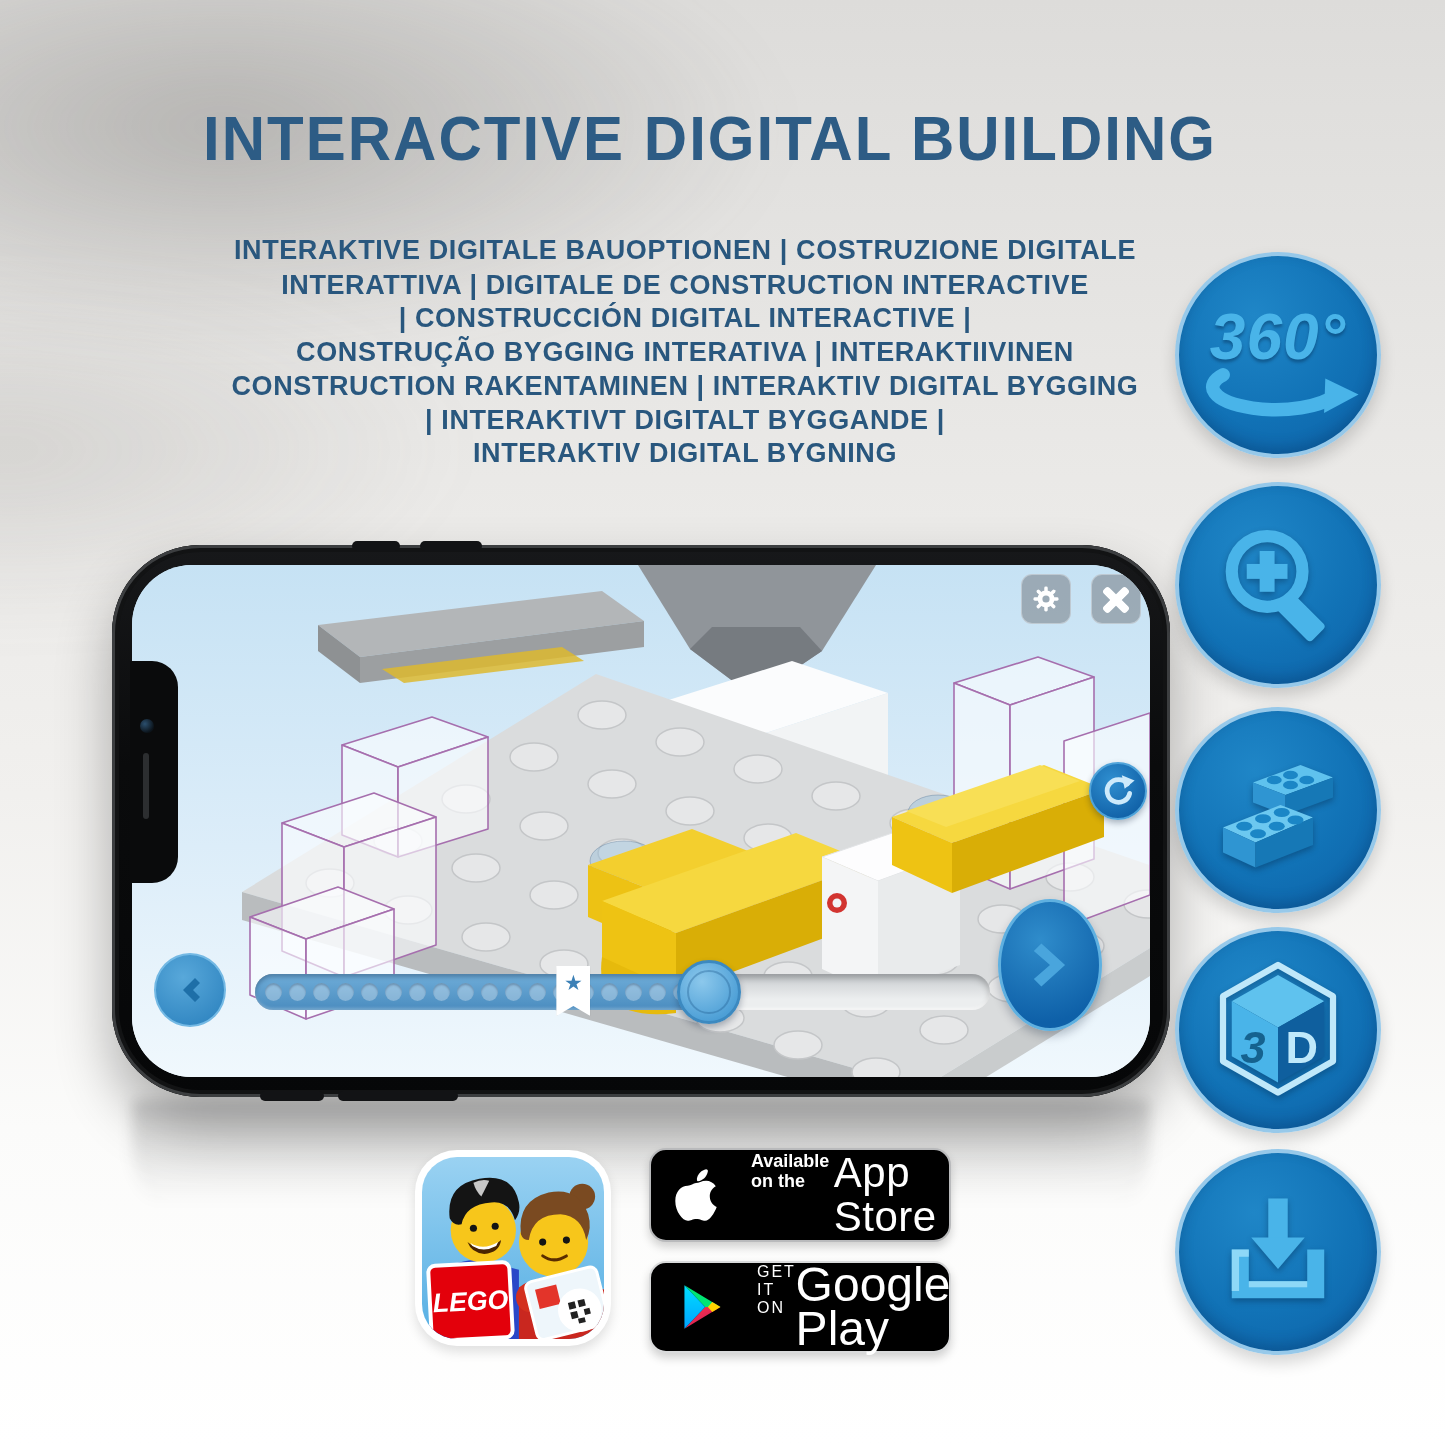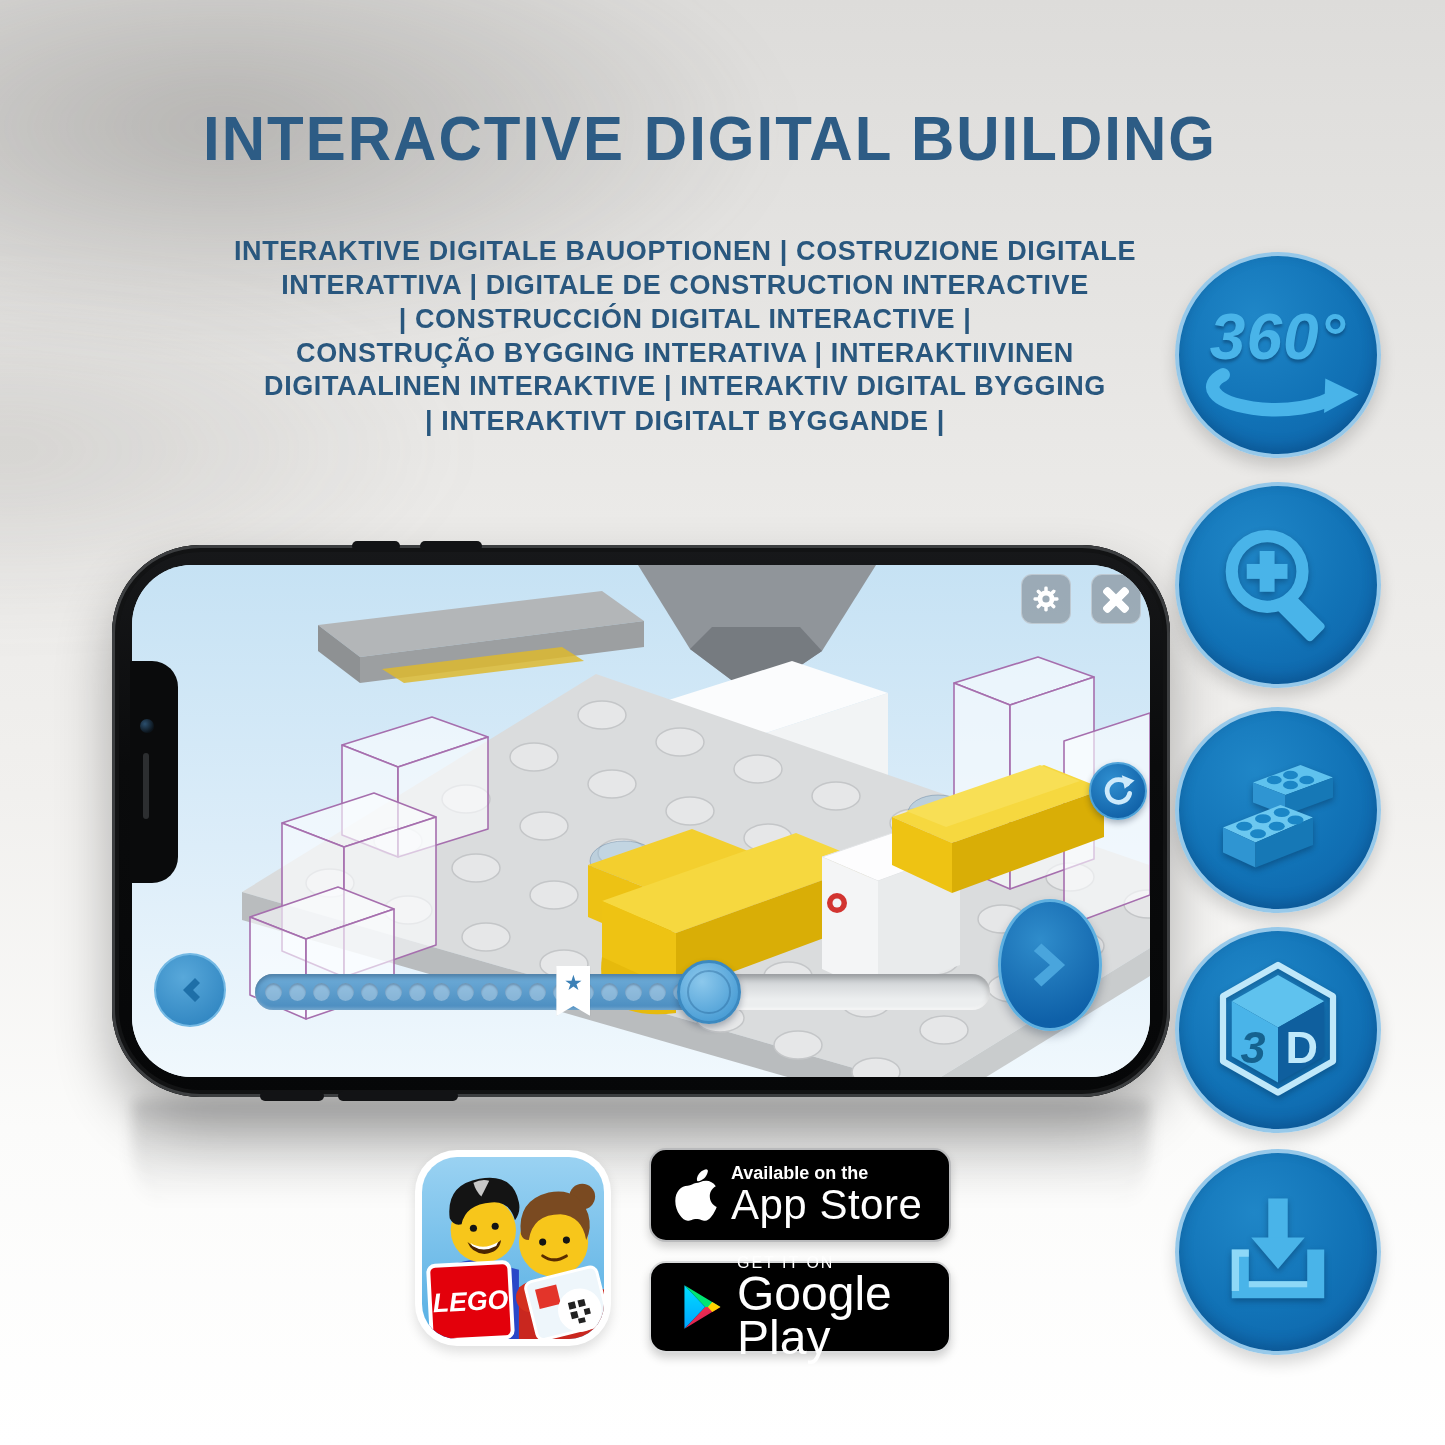--- a/index.html
+++ b/index.html
@@ -99,41 +99,42 @@
 
   
   .lego-app-icon { position:absolute; left:415px; top:1150px; width:196px; height:196px;
     background:#fff; border-radius:42px; padding:7px; box-shadow:0 6px 12px rgba(0,0,0,.12); }
   .lego-app-icon .art { width:182px; height:182px; border-radius:35px; overflow:hidden; display:block; }
   .store-badge { position:absolute; left:649px; width:302px; background:#000; border-radius:17px;
     display:flex; align-items:center; color:#fff; box-shadow:0 5px 10px rgba(0,0,0,.18); }
   .badge-appstore { top:1148px; height:94px; border:2px solid #b9babc; }
   .badge-gplay { top:1261px; height:92px; border:2px solid #d9dadb;padding-left:8px; }
   .badge-logo { margin-left:22px; flex:0 0 auto; display:flex; align-items:center; }
-  .badge-text { margin-left:12px; display:flex; flex-direction:column; justify-content:flex-start; }
+  .badge-text { margin-left:32px; display:flex; flex-direction:row; justify-content:flex-start; }
   .as-line1 { font-size:18px; font-weight:700; line-height:20px; }
   .as-line2 { font-size:42px; font-weight:500; line-height:44px; letter-spacing:.5px; }
   .gp-line1 { font-size:16px; font-weight:500; letter-spacing:2px; line-height:18px; }
   .gp-line2 { font-size:48px; font-weight:500; line-height:44px; }
 </style>
 </head>
 <body>
 
 <div id="stage">
   <div class="bg-shade-a"></div>
   <div class="bg-shade-b"></div>
 
   <h1 class="page-title">INTERACTIVE DIGITAL BUILDING</h1>
   <div class="subtitle">
     <span>INTERAKTIVE DIGITALE BAUOPTIONEN | COSTRUZIONE DIGITALE</span>
     <span>INTERATTIVA | DIGITALE DE CONSTRUCTION INTERACTIVE</span>
     <span>| CONSTRUCCIÓN DIGITAL INTERACTIVE |</span>
     <span>CONSTRUÇÃO BYGGING INTERATIVA | INTERAKTIIVINEN</span>
-    <span>DIGITAALINEN INTERAKTIVE | INTERAKTIV DIGITAL BYGGING</span>
+    <span>CONSTRUCTION RAKENTAMINEN | INTERAKTIV DIGITAL BYGGING</span>
     <span>| INTERAKTIVT DIGITALT BYGGANDE |</span>
+    <span>INTERAKTIV DIGITAL BYGNING</span>
   </div>
 
   <div class="phone-reflection"></div>
 
   <div class="phone">
     <div class="phone-bump bump-t1"></div>
     <div class="phone-bump bump-t2"></div>
     <div class="phone-bump bump-b1"></div>
     <div class="phone-bump bump-b2"></div>
 

